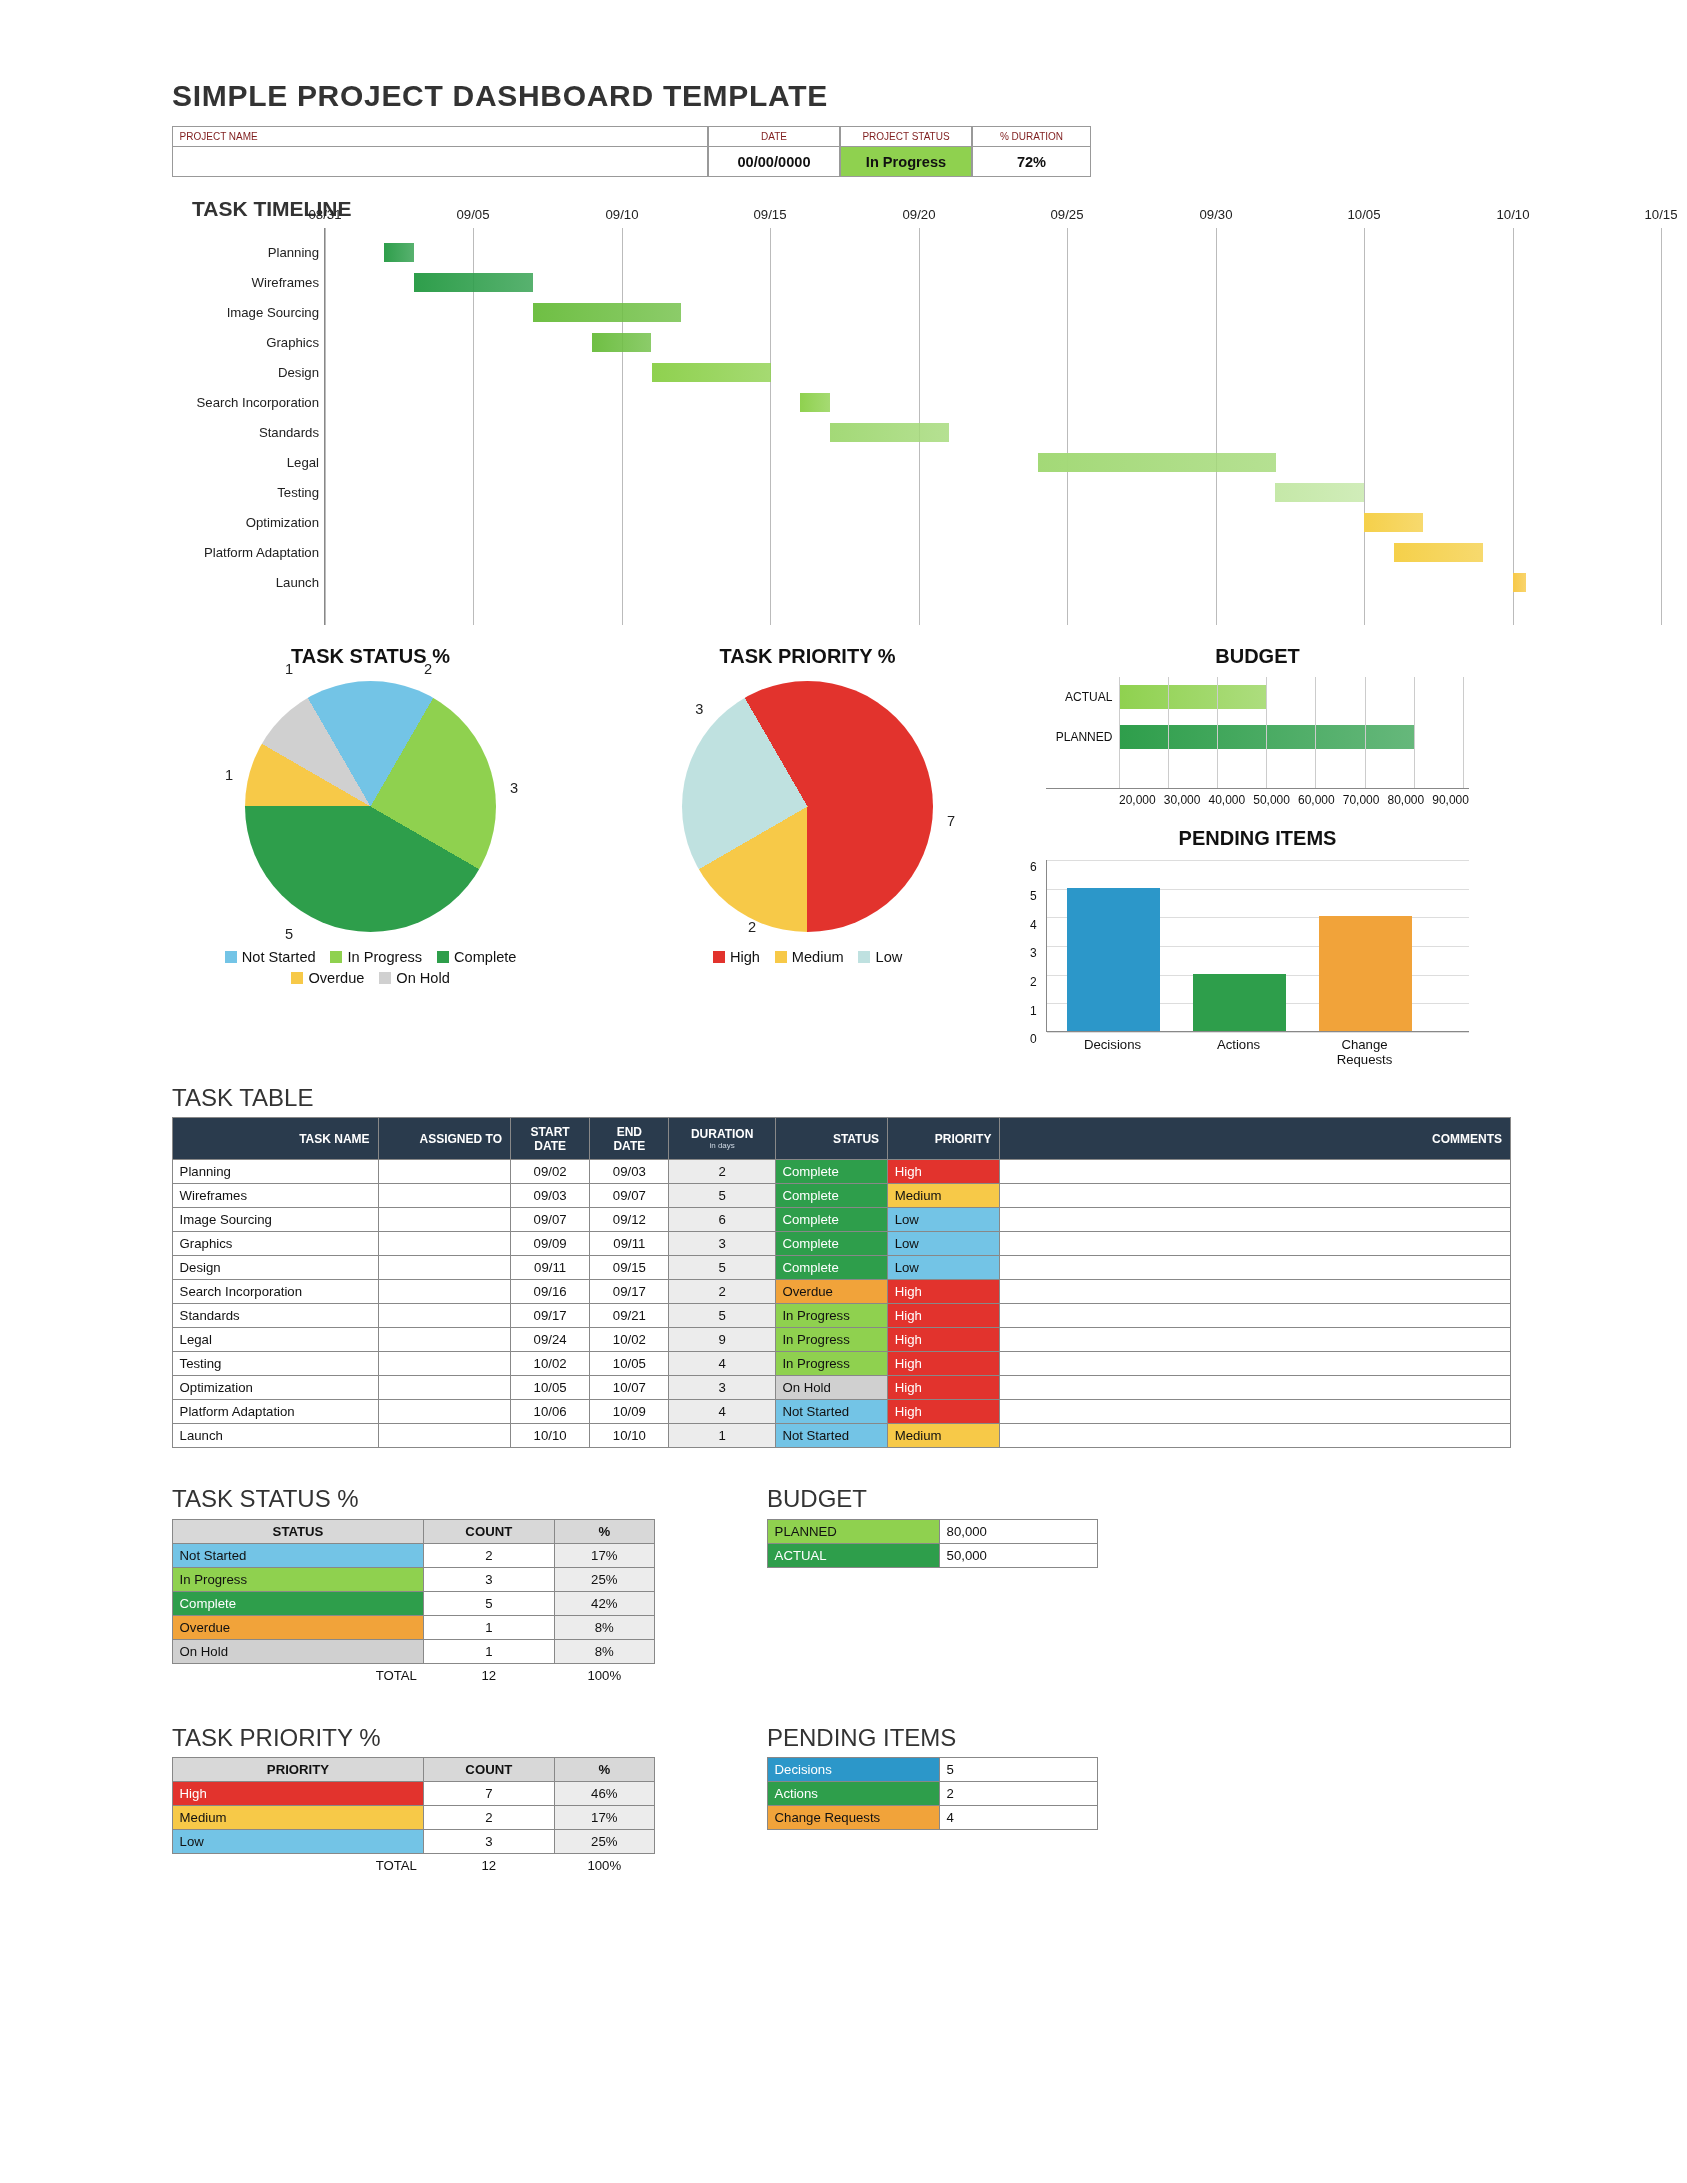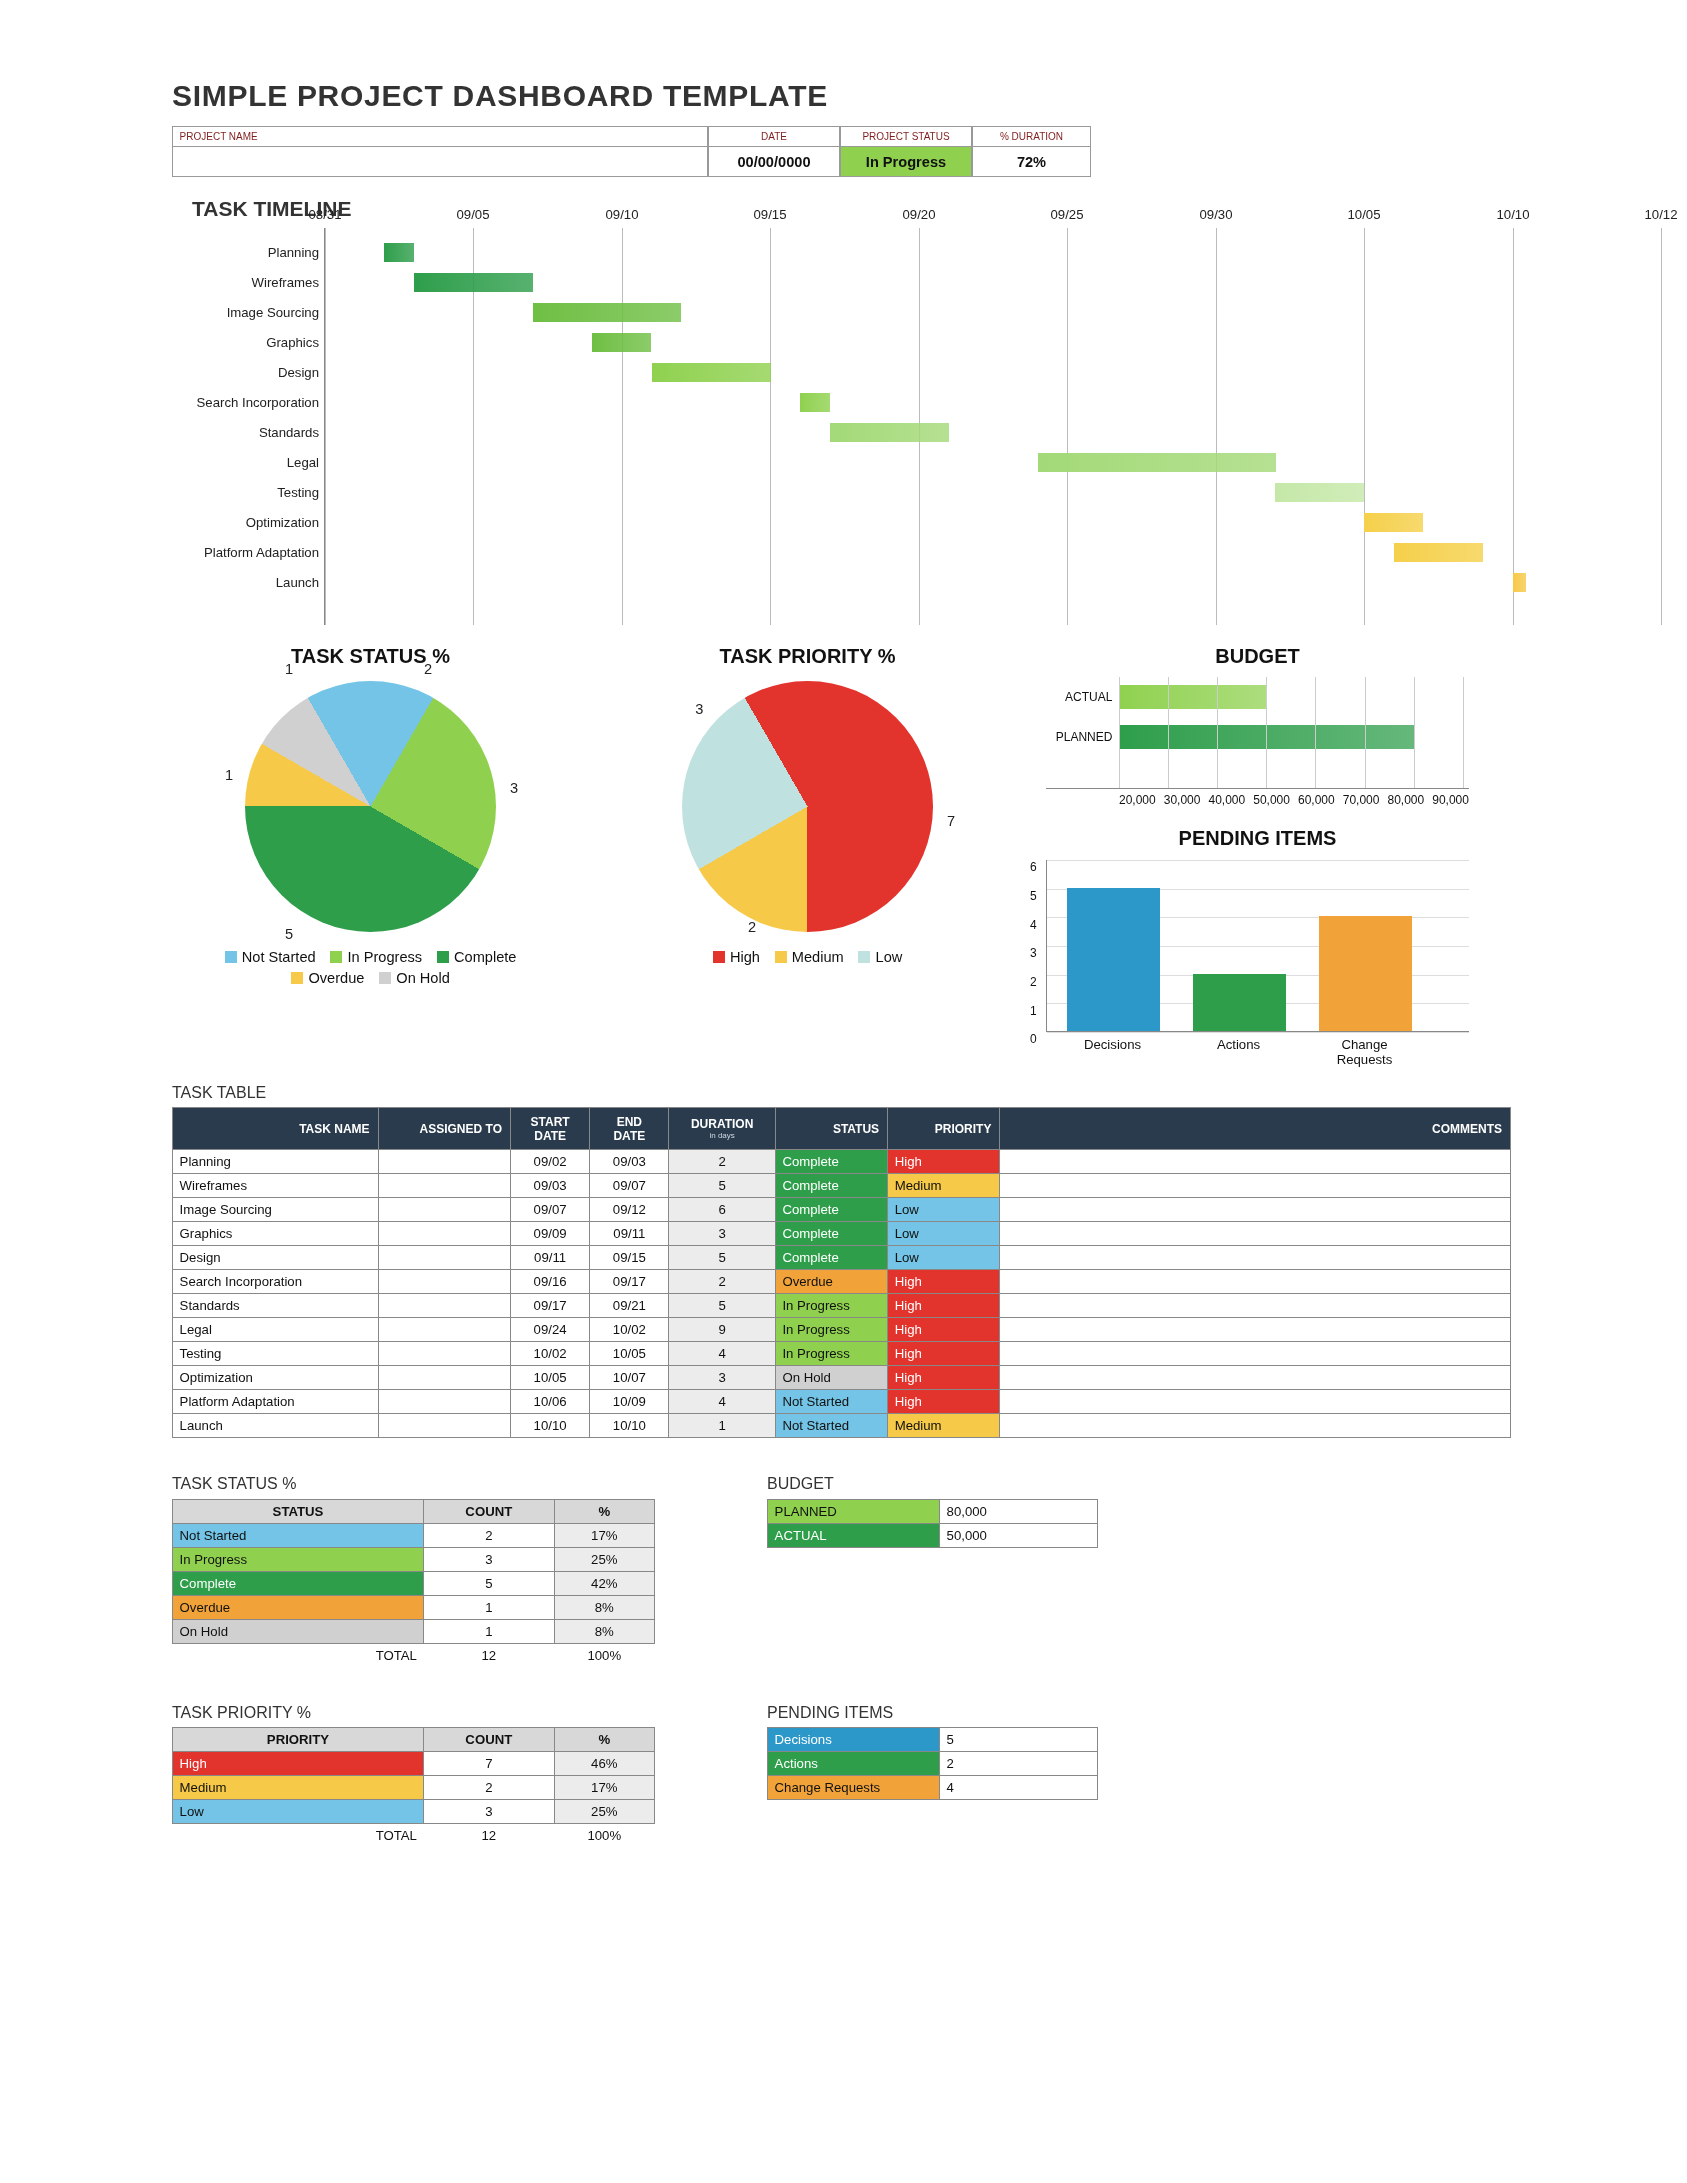--- a/index.html
+++ b/index.html
@@ -21,21 +21,21 @@
   *{box-sizing:border-box}
   body{background:#fff;font-family:Arial,Helvetica,sans-serif;color:#111;margin:0}
   .page{width:1687px;height:2183px;padding:79px 172px 0 172px;position:relative}
   h1,h2,h3{margin:0;font-weight:700}
   .main-title{font-size:30px;color:#333;letter-spacing:0.7px}
   .hdr-row{display:flex;gap:0;margin-top:13.2px}
   .hdr-cell{border:0.7px solid #999;display:flex;flex-direction:column}
   .hdr-lbl{font-size:10px;color:#7f1d1d;padding:4px 6.6px;border-bottom:0.7px solid #999}
   .hdr-val{font-size:14.6px;font-weight:700;text-align:center;padding:6.6px 9.3px;min-height:29px}
   .section-title{font-size:21px;color:#333;margin:20px 0 6.6px 0;font-weight:700}
-  .sub-title{font-size:16px;color:#333;margin:17px 0 5.3px 0}
+  .sub-title{font-size:24px;color:#333;margin:17px 0 5.3px 0}
   
   .timeline{border-left:0.7px solid #888;border-bottom:0;position:relative;height:397px;width:1336px;margin-left:0}
   .tl-grid{position:absolute;inset:0}
   .tl-gline{position:absolute;top:0;bottom:0;border-left:0.7px solid #bbb}
   .tl-xlabel{position:absolute;top:-21px;font-size:13.2px;color:#222;transform:translateX(-50%)}
   .tl-row{display:flex;align-items:center;height:30px;position:relative}
   .tl-rowlabel{position:absolute;left:-152px;width:146px;text-align:right;font-size:13.2px;color:#222}
   .tl-bar{position:absolute;height:18.5px;top:6px}
   
   .charts-row{display:flex;gap:40px;margin-top:20px}
@@ -129,21 +129,21 @@
           <div class="tl-xlabel" style="left: 594px;">09/20</div>
           <div class="tl-gline" style="left: 742px;"></div>
           <div class="tl-xlabel" style="left: 742px;">09/25</div>
           <div class="tl-gline" style="left: 891px;"></div>
           <div class="tl-xlabel" style="left: 891px;">09/30</div>
           <div class="tl-gline" style="left: 1039px;"></div>
           <div class="tl-xlabel" style="left: 1039px;">10/05</div>
           <div class="tl-gline" style="left: 1188px;"></div>
           <div class="tl-xlabel" style="left: 1188px;">10/10</div>
           <div class="tl-gline" style="left: 1336px;"></div>
-          <div class="tl-xlabel" style="left: 1336px;">10/12</div>
+          <div class="tl-xlabel" style="left: 1336px;">10/15</div>
         </div>
       <div id="tl-rows" style="position:relative;top:9.3px">
           <div class="tl-row">
             <div class="tl-rowlabel">Planning</div>
             <div class="tl-bar" style="left: 59px; width: 30px; background: linear-gradient(90deg, rgb(46, 158, 75), rgba(46, 158, 75, 0.8));"></div>
           </div>
           <div class="tl-row">
             <div class="tl-rowlabel">Wireframes</div>
             <div class="tl-bar" style="left: 89px; width: 119px; background: linear-gradient(90deg, rgb(46, 158, 75), rgba(46, 158, 75, 0.8));"></div>
           </div>

